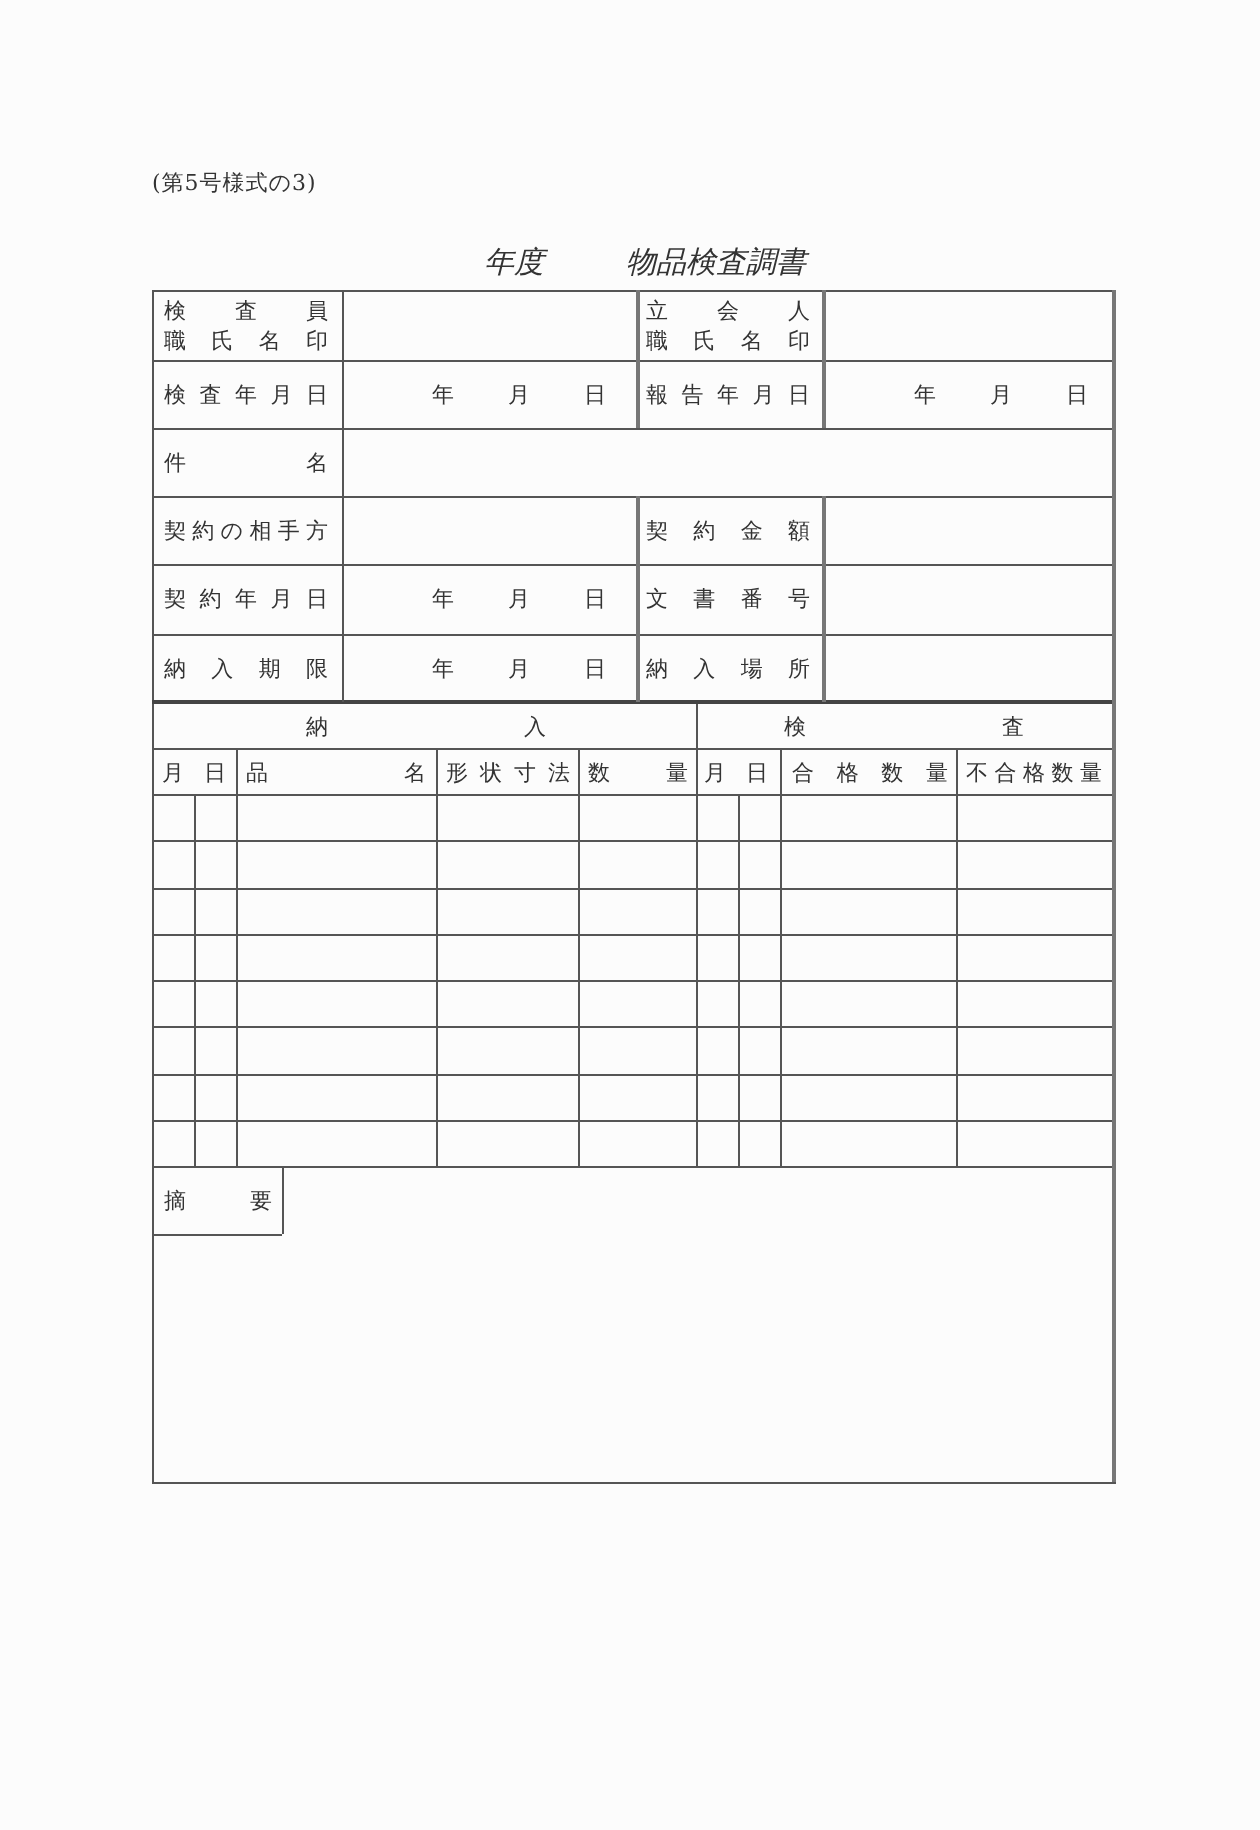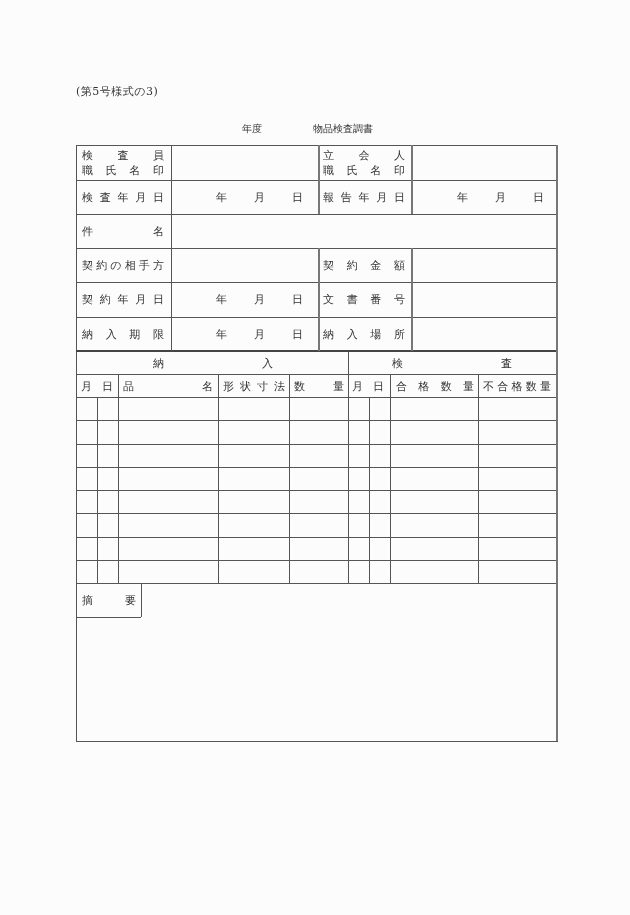--- a/index.html
+++ b/index.html
@@ -1,19 +1,19 @@
 <!DOCTYPE html>
 <html><head>
   <meta charset="utf-8">
   <style>
     html, body { margin: 0; padding: 0; background: #fcfcfc; }
     body { width: 630px; height: 915px; position: relative; font-family: "DejaVu Serif", "Liberation Serif", serif; color: #333; }
     .abs { position: absolute; text-align: right; }
     .form-id { left: 76px; top: 84px; font-size: 11px; letter-spacing: 0.5px; }
-    .title { top: 122px; font-size: 10px; }
+    .title { top: 122px; font-size: 15px; font-style: italic; }
     .title-year { left: 242px; }
     .title-main { left: 313px; }
     .ln { position: absolute; background: #555; }
     .h { height: 1px; }
     .v { width: 1px; }
     .thick-h { height: 2px; background: #444; }
     .thick-v { width: 2px; background: #777; }
     .lbl { position: absolute; font-size: 11px; display: flex; justify-content: space-between; align-items: center; box-sizing: border-box; }
     .lbl span { display: inline-block; }
     .ymd { position: absolute; font-size: 11px; }

